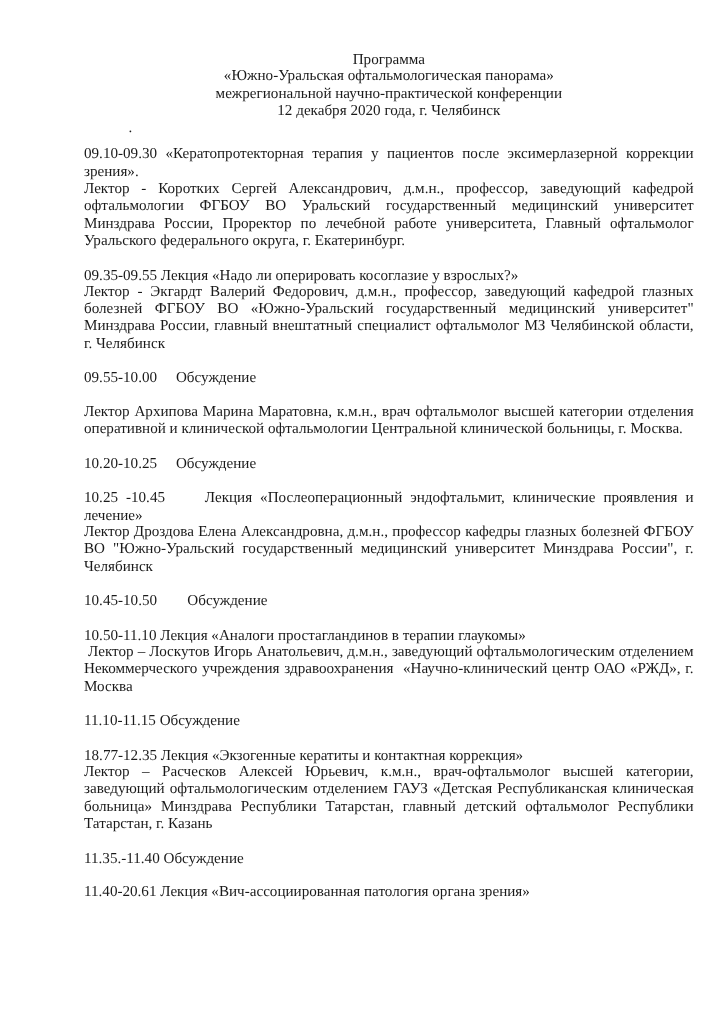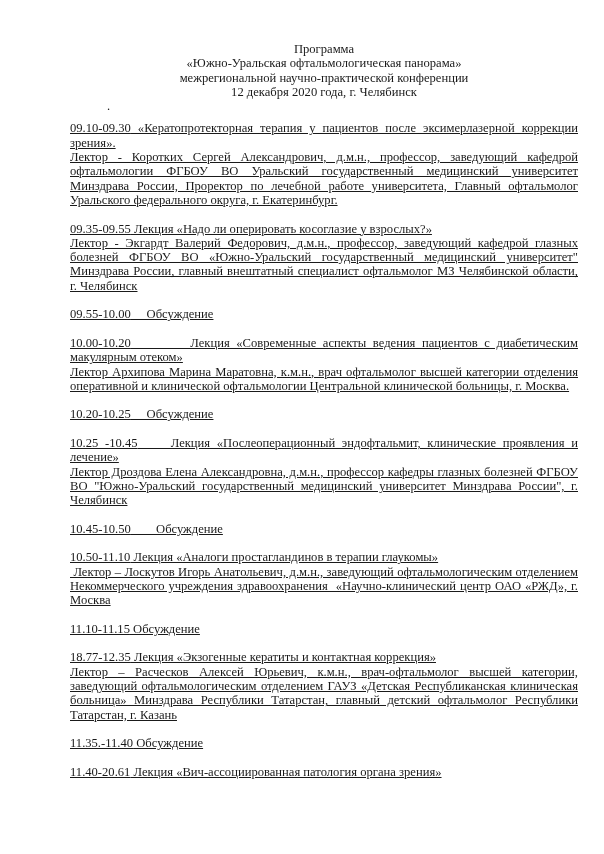--- a/index.html
+++ b/index.html
@@ -29,21 +29,20 @@
   .doc-header .h-line {
     margin: 0;
   }
   .stray-dot {
     padding-left: 37px;
     height: 14.3px;
     margin-bottom: 8px;
   }
   section.session {
     margin: 0 0 14.3px 0;
-    text-decoration: underline;
   }
   section.session p {
     margin: 0;
     text-align: justify;
   }
   section.session:last-child {
     margin-bottom: 0;
   }
 </style>
 </head>
@@ -69,21 +68,20 @@
   <section class="session">
     <p><span>09.35-09.55</span><span> Лекция «Надо ли оперировать косоглазие у взрослых?»</span></p>
     <p>Лектор - Экгардт Валерий Федорович, д.м.н., профессор, заведующий кафедрой глазных болезней ФГБОУ ВО «Южно-Уральский государственный медицинский университет" Минздрава России, главный внештатный специалист офтальмолог МЗ Челябинской области, г. Челябинск</p>
   </section>
 
   <section class="session">
     <p><span>09.55-10.00</span><span>&nbsp;&nbsp;&nbsp;&nbsp;&nbsp;Обсуждение</span></p>
   </section>
 
   <section class="session">
-    <p><span>10.00-10.20</span><span>&nbsp;&nbsp;&nbsp;&nbsp;&nbsp;&nbsp;&nbsp;&nbsp;&nbsp;Лекция «Современные аспекты ведения пациентов с диабетическим макулярным отеком»</span></p>
     <p>Лектор Архипова Марина Маратовна, к.м.н., врач офтальмолог высшей категории отделения оперативной и клинической офтальмологии Центральной клинической больницы, г. Москва.</p>
   </section>
 
   <section class="session">
     <p><span>10.20-10.25</span><span>&nbsp;&nbsp;&nbsp;&nbsp;&nbsp;Обсуждение</span></p>
   </section>
 
   <section class="session">
     <p><span>10.25 -10.45</span><span>&nbsp;&nbsp;&nbsp;&nbsp;&nbsp;Лекция «Послеоперационный эндофтальмит, клинические проявления и лечение»</span></p>
     <p>Лектор Дроздова Елена Александровна, д.м.н., профессор кафедры глазных болезней ФГБОУ ВО "Южно-Уральский государственный медицинский университет Минздрава России", г. Челябинск</p>

